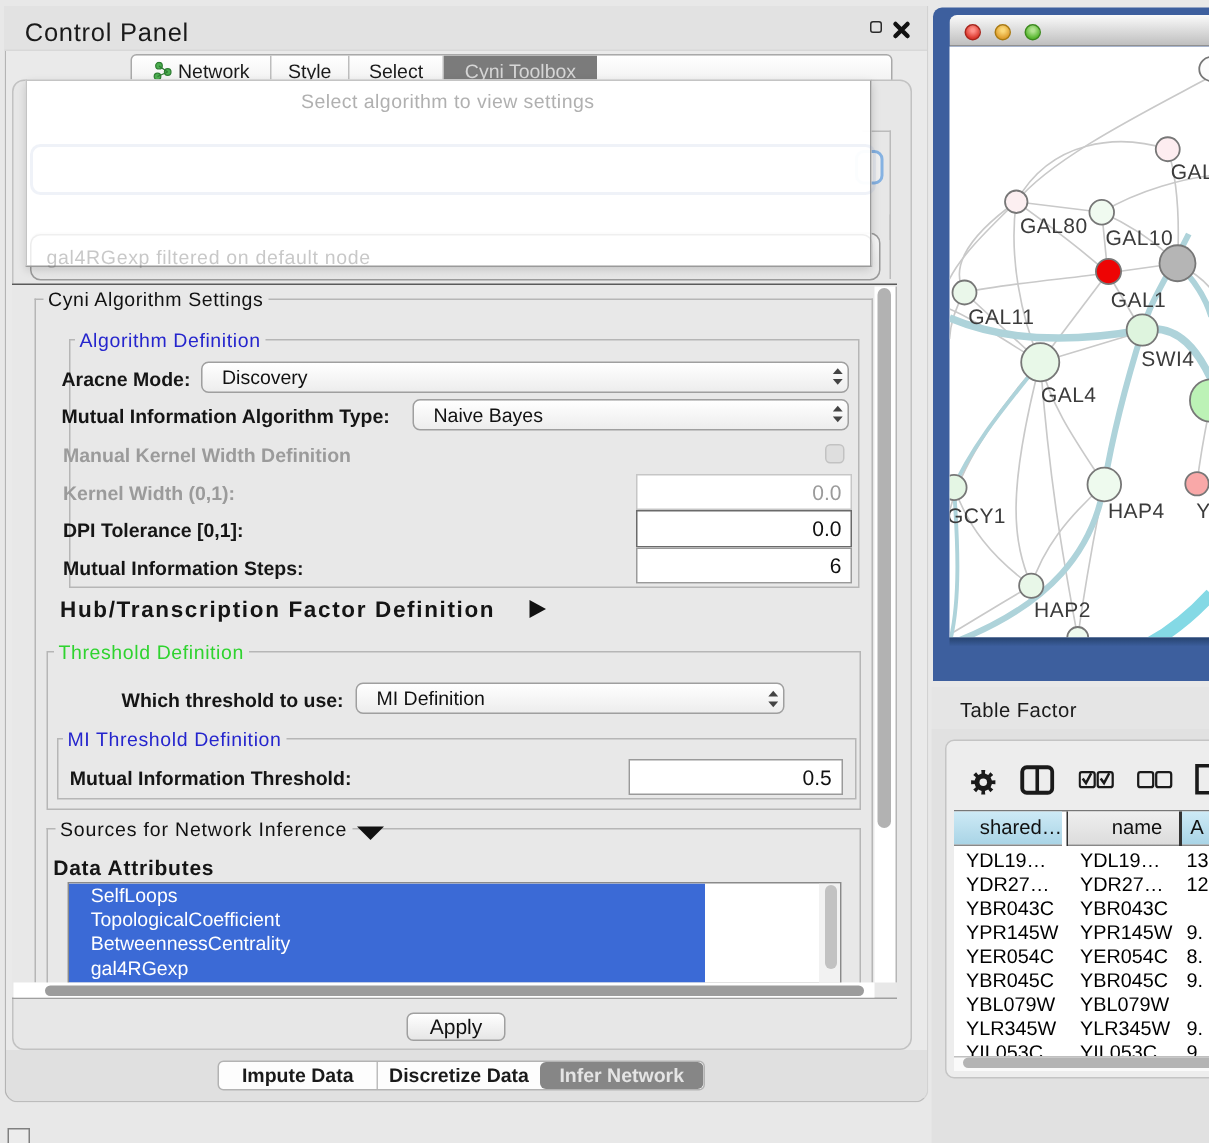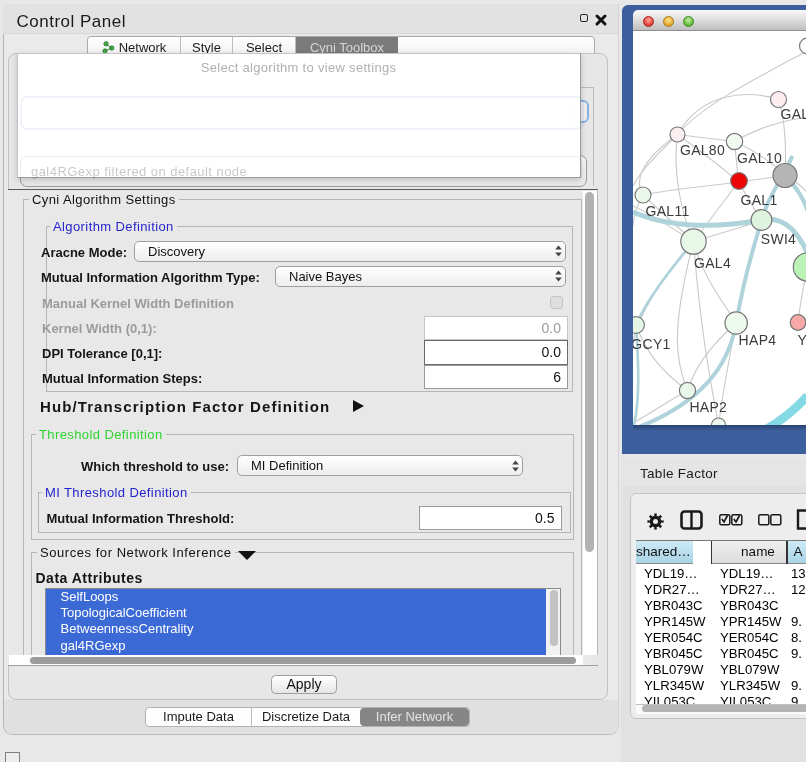--- a/index.html
+++ b/index.html
@@ -84,34 +84,34 @@
 <div class="gl" style="left:42px;top:486px;color:#2525cd">MI Threshold Definition</div>
 <div class="blab" style="left:46.5px;top:511px">Mutual Information Threshold:</div>
 <div class="fld" style="left:418.5px;top:506px;width:143px;height:24px;border:1px solid #9a9a9a;line-height:22px;padding-right:6px">0.5</div>
 
 <div class="gb" style="left:31px;top:551.5px;width:543px;height:104px;border-bottom:none"></div>
 <div class="gl" style="left:37px;top:545.5px;color:#111;letter-spacing:0.55px">Sources for Network Inference</div>
 <div class="arr" style="left:238px;top:551px;border-top:9px solid #111;border-left:9px solid transparent;border-right:9px solid transparent"></div>
 <div class="blab" style="left:35.5px;top:569.5px;font-size:14px;letter-spacing:0.5px">Data Attributes</div>
 
 <div class="ab" style="left:44.5px;top:587.5px;width:516px;height:68px;background:#fff;border:1px solid #8a8a8a;box-sizing:border-box;overflow:hidden">
- <div class="ab" style="left:0;top:0;width:500px;height:68px;background:#3b6ad6;color:#fff;font-size:13px;line-height:16.4px;padding-left:15px;box-sizing:border-box">SelfLoops<br>TopologicalCoefficient<br>BetweennessCentrality<br>gal4RGexp</div>
+ <div class="ab" style="left:0;top:0;width:424px;height:68px;background:#3b6ad6;color:#fff;font-size:13px;line-height:16.4px;padding-left:15px;box-sizing:border-box">SelfLoops<br>TopologicalCoefficient<br>BetweennessCentrality<br>gal4RGexp</div>
  <div class="ab" style="left:500px;top:0;width:15px;height:68px;background:#f2f2f2"></div>
  <div class="ab" style="left:504px;top:1px;width:8.5px;height:56px;background:#c2c2c2;border-radius:4px"></div>
 </div>
 
 <div class="ab" style="left:583px;top:190.5px;width:15px;height:464.5px;background:#fff;border-right:1px solid #b6b6b6;box-sizing:border-box"></div>
 <div class="ab" style="left:584.5px;top:192px;width:9px;height:360px;background:#b2b2b2;border-radius:4.5px"></div>
 
 <div class="ab" style="left:9px;top:655px;width:574px;height:10px;background:#fff"></div>
 <div class="ab" style="left:30px;top:656.5px;width:546px;height:7px;background:#9c9c9c;border-radius:3.5px"></div>
 
 <div class="ab" style="left:271px;top:675px;width:66px;height:19px;border:1px solid #a0a0a0;border-radius:4.5px;background:linear-gradient(#ffffff,#e6e6e6);box-sizing:border-box;text-align:center;font-size:14px;color:#111;line-height:17px">Apply</div>
 
-<div class="ab" style="left:145px;top:706.5px;height:20px;width:325px;border:1px solid #b3b3b3;border-radius:4px;background:#fdfdfd;display:flex;box-sizing:border-box;overflow:hidden;font-size:13px;font-weight:normal;color:#1a1a1a">
+<div class="ab" style="left:145px;top:706.5px;height:20px;width:325px;border:1px solid #b3b3b3;border-radius:4px;background:#fdfdfd;display:flex;box-sizing:border-box;overflow:hidden;font-size:13px;font-weight:bold;color:#1a1a1a">
  <div style="width:105px;display:flex;align-items:center;justify-content:center;border-right:1px solid #bdbdbd">Impute Data</div>
  <div style="width:108px;display:flex;align-items:center;justify-content:center">Discretize Data</div>
  <div style="flex:1;display:flex;align-items:center;justify-content:center;background:#868686;color:#e4e4e4;border-radius:4px">Infer Network</div>
 </div>
 
 <div class="ab" style="left:4.5px;top:752px;width:15px;height:14px;border:1.5px solid #808080;background:#ececec;box-sizing:border-box"></div>
 
 <svg class="ab" style="left:554px;top:245px" width="9" height="12" viewBox="0 0 9 12">
     <path d="M4.5 0.5 L7.8 4.4 L1.2 4.4 Z" fill="#444"></path>
     <path d="M4.5 11.5 L7.8 7.6 L1.2 7.6 Z" fill="#444"></path>
@@ -242,21 +242,21 @@
   <rect x="12.8" y="0.8" width="10" height="10" rx="1.5" fill="none" stroke="#1a1a1a" stroke-width="1.5"></rect>
  </svg>
  <svg class="ab" style="left:164.5px;top:15px" width="21" height="21" viewBox="0 0 21 21">
   <path d="M2 1.5 L12 1.5 L17 6.5 L17 19.5 L2 19.5 Z" fill="none" stroke="#1a1a1a" stroke-width="2.4"></path>
   <path d="M11.5 2 L11.5 7 L16.5 7" fill="none" stroke="#1a1a1a" stroke-width="1.8"></path>
  </svg>
 
  
  <div class="ab" style="left:5px;top:46px;width:180px;height:164px;background:#fff;border-top:1px solid #777;box-sizing:border-box">
 
-  <div class="ab" style="left:0;top:0;width:57px;height:23px;background:linear-gradient(#cdeaf6,#a9d4e6);border-bottom:1px solid #888;box-sizing:border-box;text-align:left;font-size:13.5px;line-height:22px;color:#111">shared…</div>
+  <div class="ab" style="left:0;top:0;width:72px;height:23px;background:linear-gradient(#cdeaf6,#a9d4e6);border-bottom:1px solid #888;box-sizing:border-box;text-align:right;font-size:13.5px;line-height:22px;color:#111">shared…</div>
   <div class="ab" style="left:74.5px;top:0;width:1.5px;height:23px;background:#333"></div>
   <div class="ab" style="left:76px;top:0;width:74px;height:23px;background:linear-gradient(#efefef,#dcdcdc);border-bottom:1px solid #888;box-sizing:border-box;text-align:center;font-size:13.5px;line-height:22px;color:#111;padding-left:18px">name</div>
   <div class="ab" style="left:150px;top:0;width:1.5px;height:23px;background:#333"></div>
   <div class="ab" style="left:151.5px;top:0;width:30px;height:23px;background:linear-gradient(#cdeaf6,#a9d4e6);border-bottom:1px solid #888;box-sizing:border-box;font-size:13.5px;line-height:22px;color:#111;padding-left:6px">A</div>
 
   <div class="ab" style="left:0;top:25.5px;width:181px;height:137.5px;font-size:13.2px;color:#000;overflow:hidden">
    <div style="position:relative;height:16px">
           <span class="c1">YDL19…</span>
           <span class="c2">YDL19…</span>
           <span class="c3">13</span>

